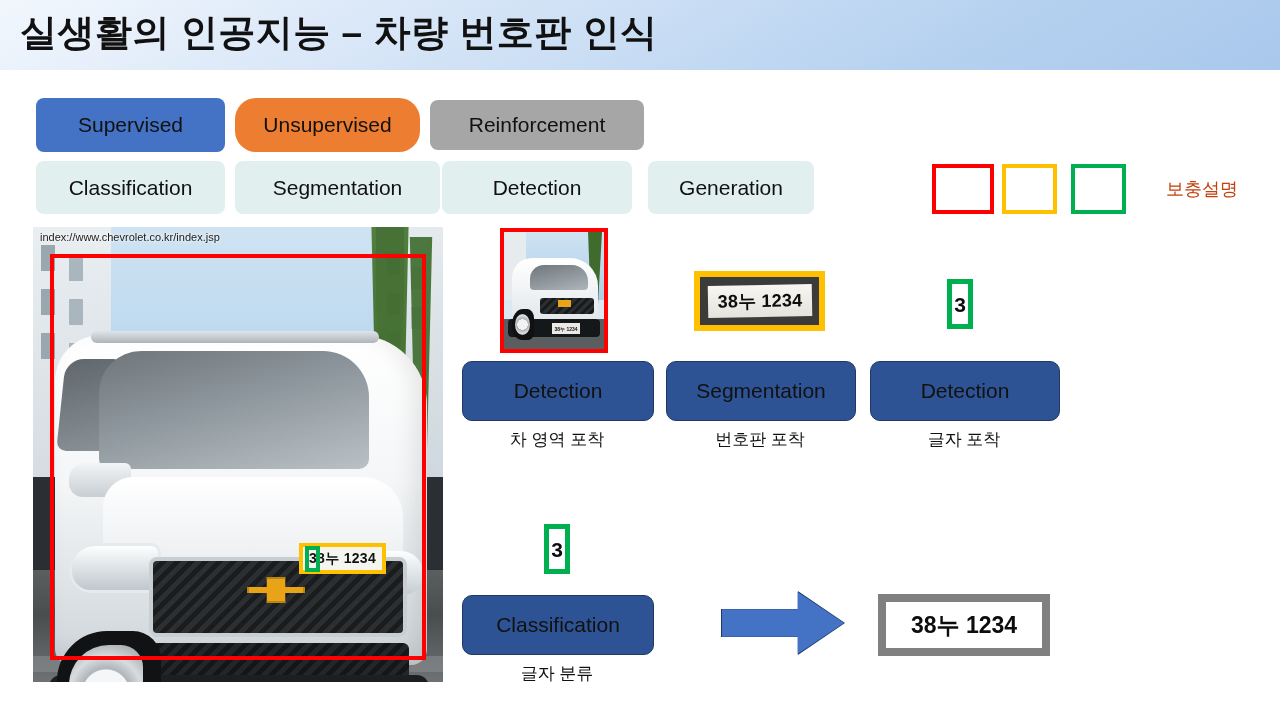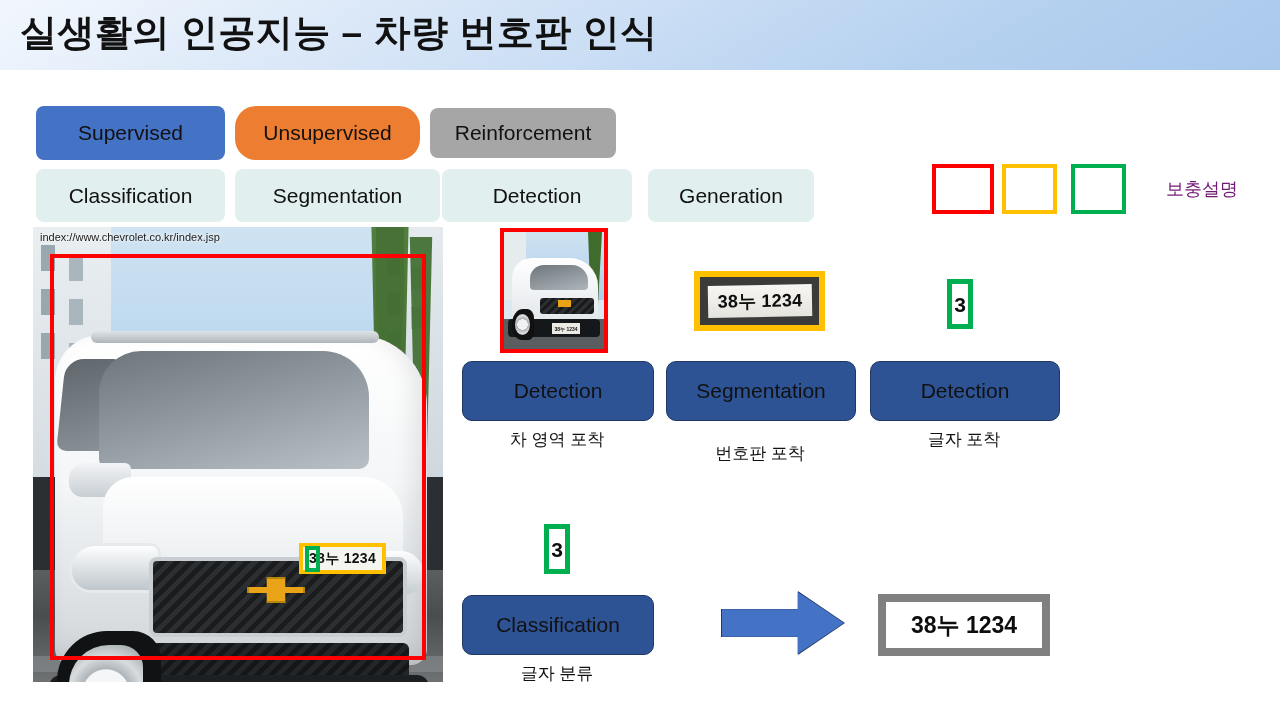--- a/index.html
+++ b/index.html
@@ -16,33 +16,33 @@
   }
   .header-title{
     position:absolute;left:20px;top:8px;
     font-size:37px;font-weight:bold;color:#111111;
     letter-spacing:.5px;white-space:nowrap;
   }
   
   .chip{
     position:absolute;border-radius:8px;
     display:flex;align-items:center;justify-content:center;
-    font-size:21px;color:#111;white-space:nowrap;margin-top:8px;
+    font-size:21px;color:#111;white-space:nowrap;
   }
   .chip-blue{background:#4472C4;}
   .chip-orange{background:#ED7D31;border-radius:21px;}
   .chip-gray{background:#A6A6A6;}
   .chip-light{background:#E1EFEF;}
   
   .legend-box{position:absolute;background:#ffffff;box-sizing:border-box;}
   .legend-red{border:4px solid #FF0000;}
   .legend-yellow{border:4px solid #FFC000;}
   .legend-green{border:4px solid #00B050;}
   .legend-label{
-    position:absolute;font-size:18px;color:#701a75;white-space:nowrap;
+    position:absolute;font-size:18px;color:#c2410c;white-space:nowrap;
   }
   
   .photo{
     position:absolute;left:33px;top:227px;width:410px;height:455px;
     overflow:hidden;background:#2b2f33;
   }
   .sky{position:absolute;left:0;top:0;width:410px;height:250px;
        background:linear-gradient(180deg,#cfe3f2 0%,#b9d6ee 55%,#a9ccea 100%);}
   .bld-l{position:absolute;left:0;top:0;width:78px;height:250px;
        background:linear-gradient(180deg,#e9eef1 0%,#d6dde2 100%);}
@@ -196,21 +196,21 @@
 <div class="header">
   <div class="header-title">실생활의 인공지능 – 차량 번호판 인식</div>
 </div>
 
 <div class="chip chip-blue" style="left:36px;top:98px;width:189px;height:54px;">
   <span>Supervised</span>
 </div>
 <div class="chip chip-orange" style="left:235px;top:98px;width:185px;height:54px;">
   <span>Unsupervised</span>
 </div>
-<div class="chip chip-gray" style="left:430px;top:100px;width:186px;height:50px;">
+<div class="chip chip-gray" style="left:430px;top:100px;width:214px;height:50px;">
   <span>Reinforcement</span>
 </div>
 
 <div class="chip chip-light" style="left:36px;top:161px;width:189px;height:53px;">
   <span>Classification</span>
 </div>
 <div class="chip chip-light" style="left:235px;top:161px;width:205px;height:53px;">
   <span>Segmentation</span>
 </div>
 <div class="chip chip-light" style="left:442px;top:161px;width:190px;height:53px;">
@@ -284,21 +284,21 @@
 </div>
 
 <div class="pbtn" style="left:462px;top:361px;width:190px;height:58px;">
   <span>Detection</span>
 </div>
 <div class="pcap" style="left:462px;top:428px;width:190px;">차 영역 포착</div>
 
 <div class="pbtn" style="left:666px;top:361px;width:188px;height:58px;">
   <span>Segmentation</span>
 </div>
-<div class="pcap" style="left:666px;top:428px;width:188px;margin-top:14px;">번호판 포착</div>
+<div class="pcap" style="left:666px;top:428px;width:188px;">번호판 포착</div>
 
 <div class="pbtn" style="left:870px;top:361px;width:188px;height:58px;">
   <span>Detection</span>
 </div>
 <div class="pcap" style="left:870px;top:428px;width:188px;">글자 포착</div>
 
 <div class="crop-char2">
   <span>3</span>
 </div>
 

